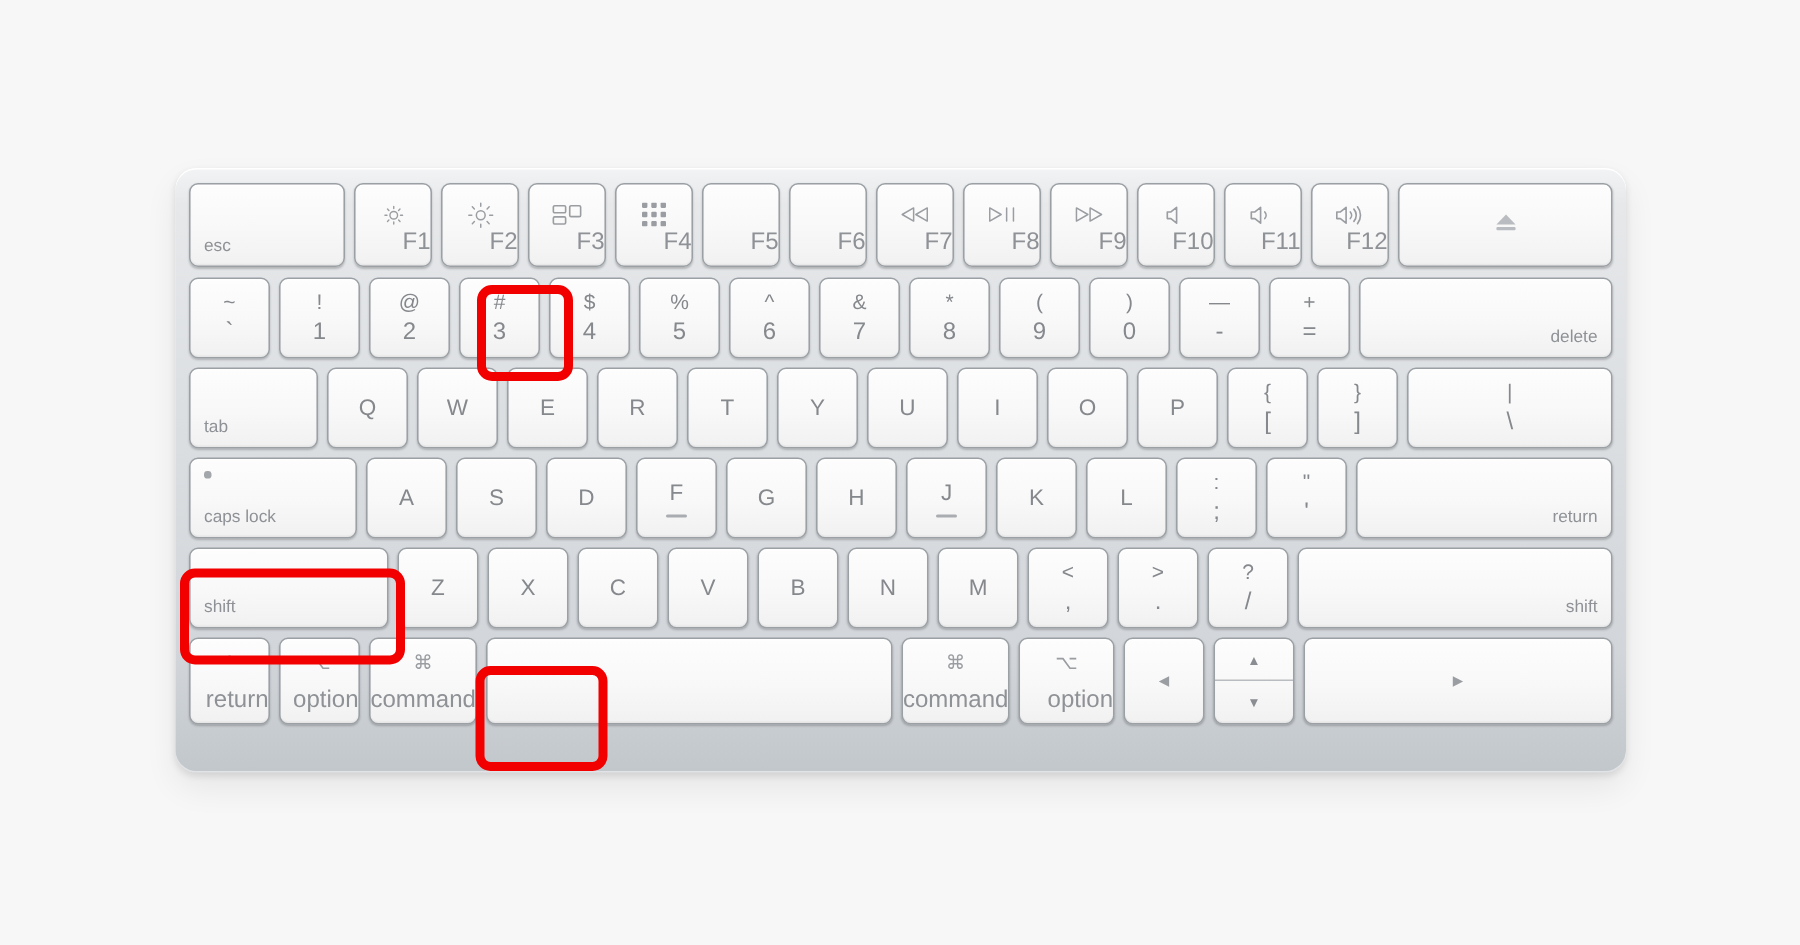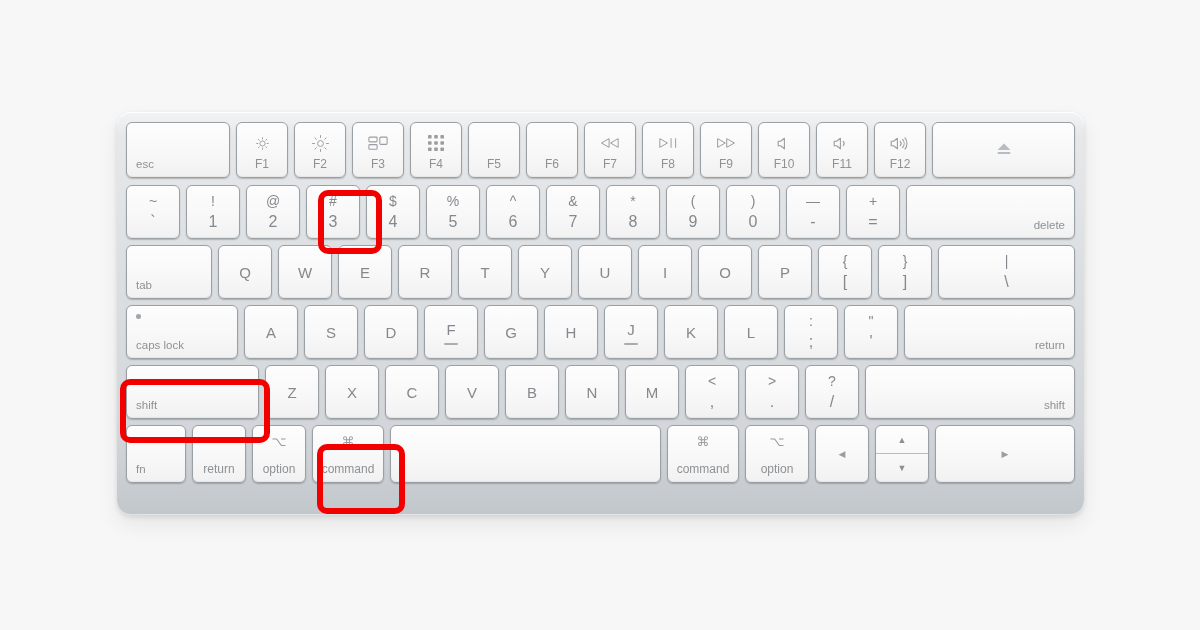--- a/index.html
+++ b/index.html
@@ -89,22 +89,22 @@
   .lbl-br {
     position: absolute;
     right: 9px; bottom: 7px;
     font-size: 11.5px;
     color: #8e9195;
     line-height: 1;
   }
   .lbl-bc {
     position: absolute;
     left: 0; right: 0; bottom: 7px;
-    text-align: center;
-    font-size: 12px;
+    text-align: right;
+    font-size: 16px;
     color: #8e9195;
     line-height: 1;
   }
   .lbl-tc {
     position: absolute;
     left: 0; right: 0; top: 8px;
     text-align: center;
     font-size: 14px;
     color: #85888c;
     line-height: 1;
@@ -542,23 +542,20 @@
       <div class="key">
         <span class="lbl-tc">?</span>
         <span class="lbl-mc-low">/</span>
       </div>
       <div class="key w-rshift flexfill">
         <span class="lbl-br">shift</span>
       </div>
     </div>
 
     <div class="row bottom-row">
-      <div class="key w-fn">
-        <span class="lbl-bl">fn</span>
-      </div>
       <div class="key w-mod">
         <span class="glyph-tc">^</span>
         <span class="lbl-bc">return</span>
       </div>
       <div class="key w-mod">
         <span class="glyph-tc">⌥</span>
         <span class="lbl-bc">option</span>
       </div>
       <div class="key" style="width:72px">
         <span class="glyph-tc">⌘</span>

